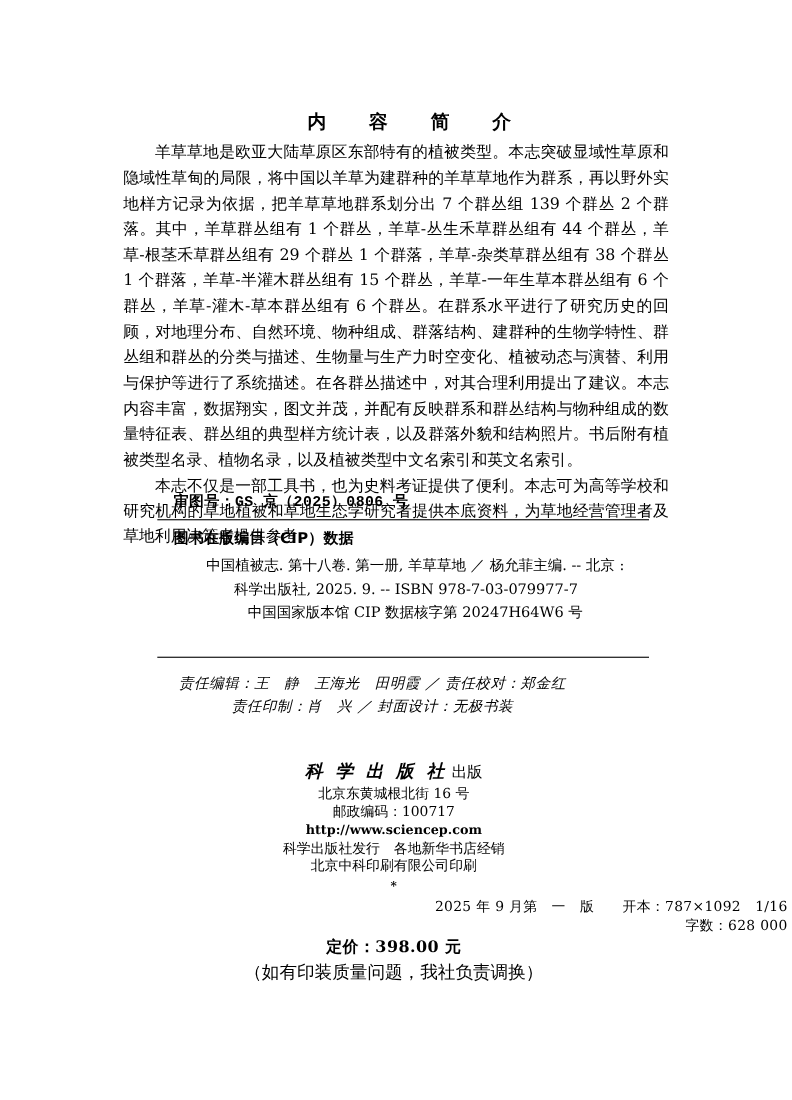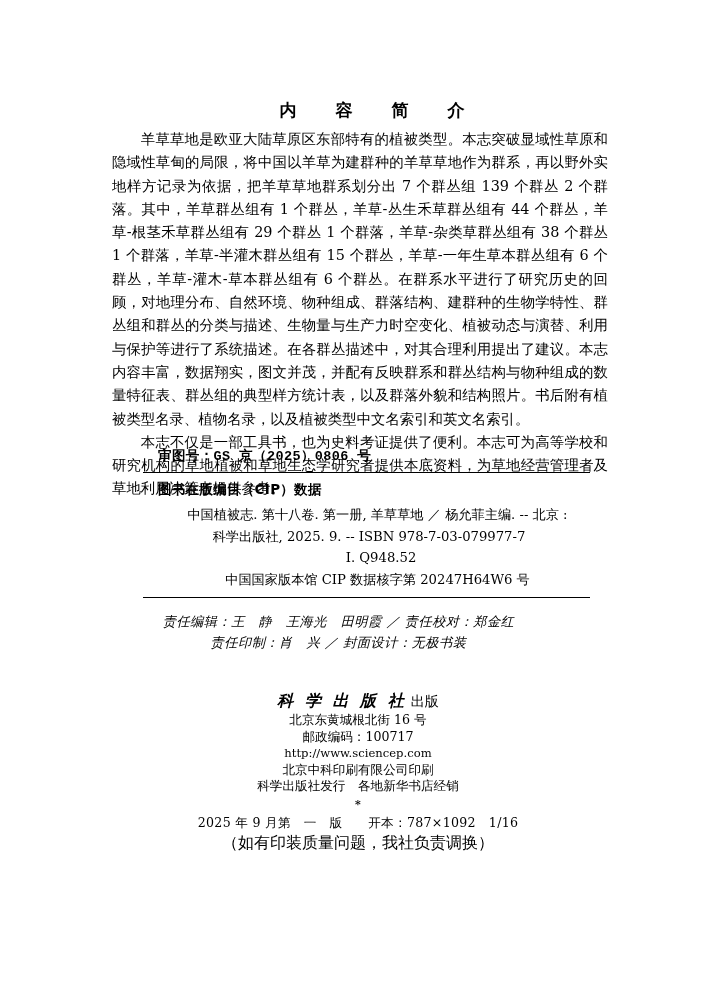--- a/index.html
+++ b/index.html
@@ -138,30 +138,30 @@
   }
   .pub-verb {
     font-size: 14px;
     letter-spacing: 0;
     padding-left: 4px;
     font-style: normal;
     font-weight: normal;
   }
   .url-line {
     font-size: 11.6px;
-    font-weight: normal;
+    font-weight: bold;
     letter-spacing: 0;
   }
   .star {
     display: block;
     font-size: 11px;
     line-height: 20px;
     font-weight: bold;
   }
-  .spec-line { letter-spacing: 0.3px; }
+  .spec-line { letter-spacing: 0.3px; text-align: right; }
   .price-line {
     font-size: 14.5px;
     font-weight: bold;
     line-height: 24px;
     letter-spacing: 0.4px;
   }
   .note-line {
     font-size: 16px;
     line-height: 22px;
   }
@@ -180,36 +180,37 @@
 
   <div class="approval">审图号：GS 京（2025）0806 号</div>
 
   <div class="rule rule-top"></div>
 
   <div class="cip-heading">图书在版编目（CIP）数据</div>
 
   <div class="cip-body">
     <span class="ln ind">中国植被志. 第十八卷. 第一册, 羊草草地 ／ 杨允菲主编. -- 北京 :</span>
     <span class="ln">科学出版社, 2025. 9. --  ISBN 978-7-03-079977-7</span>
-    <span class="ln ind2">Ⅰ. Q948.52</span>
     <span class="ln ind">中国国家版本馆 CIP 数据核字第 20247H64W6 号</span>
   </div>
 
   <div class="rule rule-bot"></div>
 
   <div class="credits">
     <span class="ln">责任编辑：王　静　王海光　田明霞 ／ 责任校对：郑金红</span>
     <span class="ln">责任印制：肖　兴 ／ 封面设计：无极书装</span>
   </div>
 
   <div class="colophon">
     <span class="ln pub-line"><span class="pub-logo">科 学 出 版 社</span><span class="pub-verb">出版</span></span>
     <span class="ln">北京东黄城根北街 16 号</span>
     <span class="ln">邮政编码：100717</span>
     <span class="ln url-line">http://www.sciencep.com</span>
+    <span class="ln">科学出版社发行　各地新华书店经销</span>
     <span class="ln">北京中科印刷有限公司印刷</span>
-    <span class="ln">科学出版社发行　各地新华书店经销</span>
     <span class="star">*</span>
     <span class="ln spec-line">2025 年 9 月第　一　版　　开本：787×1092　1/16</span>
+    <span class="ln spec-line">字数：628 000</span>
+    <span class="ln price-line">定价：398.00 元</span>
     <span class="ln note-line">（如有印装质量问题，我社负责调换）</span>
   </div>
 
 </div>
 
 </body></html>

